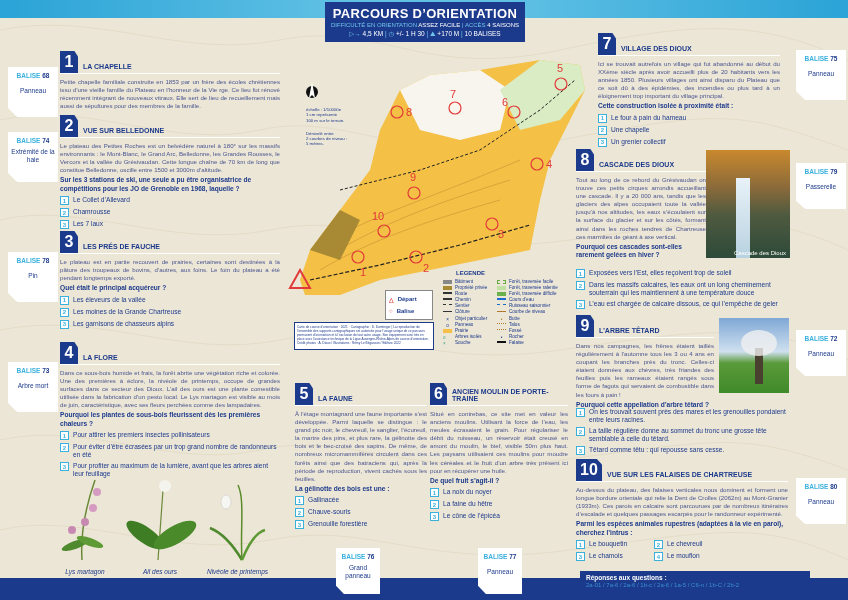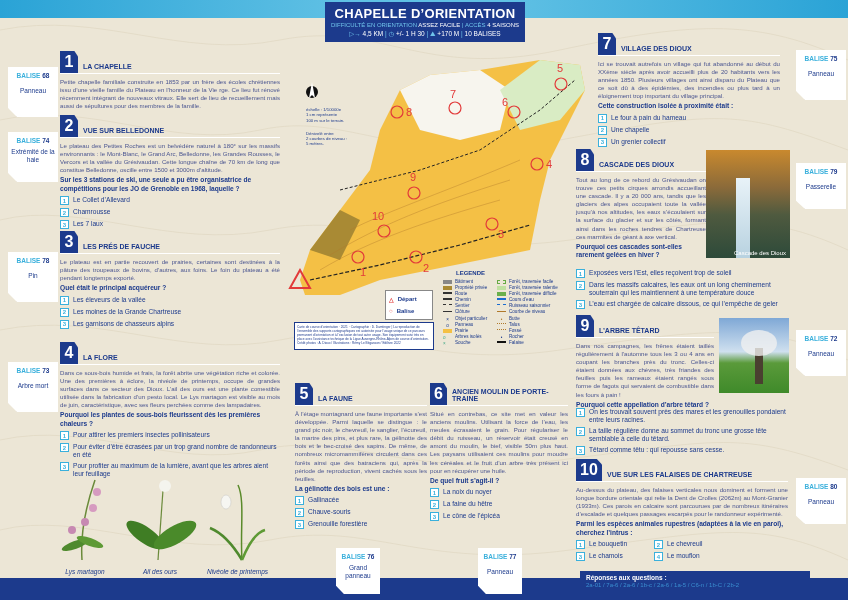--- a/index.html
+++ b/index.html
@@ -96,21 +96,21 @@
     <path d="M0 330 C100 310 180 360 280 340 S 420 370 560 350 S 760 320 848 360"></path>
     <path d="M0 440 C90 420 170 470 260 450 S 400 480 560 460 S 740 430 848 470"></path>
     <path d="M0 530 C80 510 170 560 270 540 S 420 570 570 550 S 760 520 848 560"></path>
   </g>
 </svg>
 
 <div class="top-band"></div>
 <div class="bottom-band"></div>
 
 <div class="title-box">
-  <div class="t1">CHAPELLE D’ORIENTATION</div>
+  <div class="t1">PARCOURS D’ORIENTATION</div>
   <div class="t2">
     <span class="lbl">DIFFICULTÉ EN ORIENTATION</span>
     <span>ASSEZ FACILE</span>
     <span class="lbl">|</span>
     <span class="lbl">ACCÈS</span>
     <span>4 SAISONS</span>
   </div>
   <div class="t3">
     <span class="ico">▷→</span>
     <span>4,5 KM</span>

